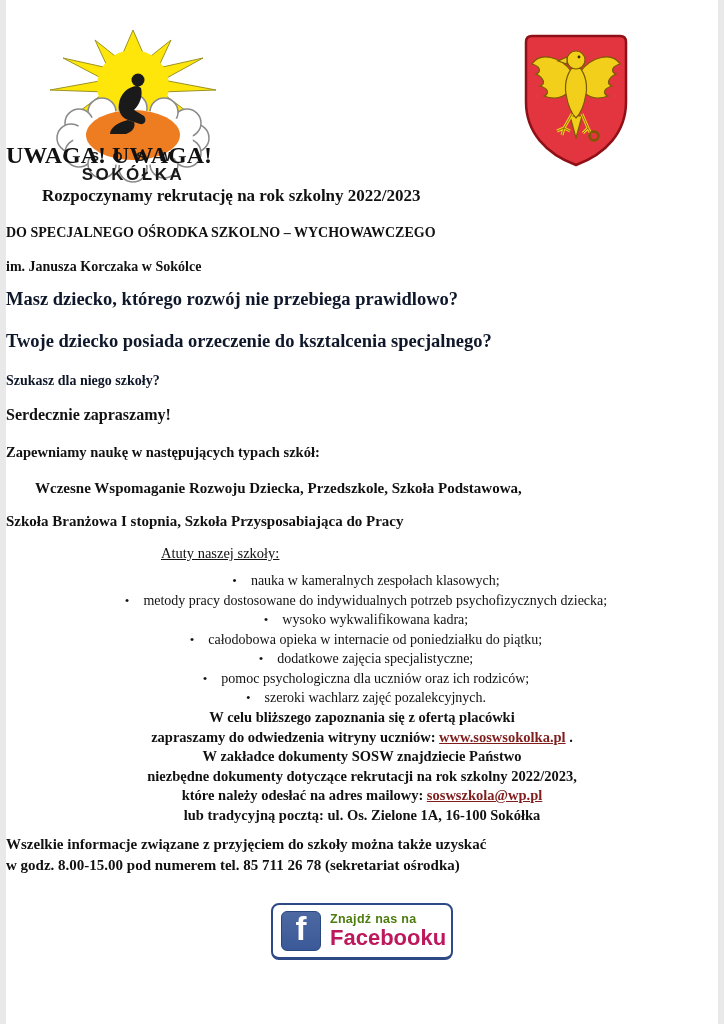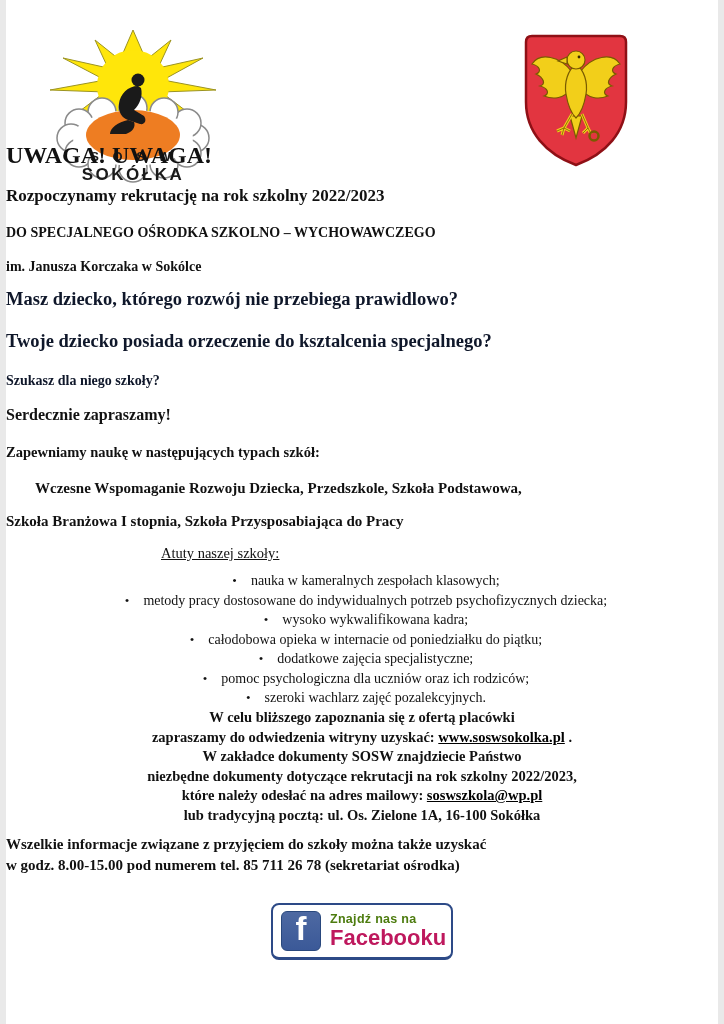--- a/index.html
+++ b/index.html
@@ -22,21 +22,21 @@
   .red{color:#0f172a;}
   .underline{text-decoration:underline;}
   .bullets{position:absolute;left:0;right:0;top:571px;text-align:center;margin-left:8px;}
   .bullet-line{
     font-size:14px;line-height:19.5px;
     font-weight:normal;white-space:nowrap;
   }
   .bullet-dot{display:inline-block;margin-right:14px;font-size:13px;}
   .contact{position:absolute;left:0;right:0;top:708px;text-align:center;}
   .contact div{font-size:14.5px;line-height:19.5px;font-weight:bold;white-space:nowrap;}
-  .contact a{color:#000000;text-decoration:underline;font-weight:bold;}
+  .contact a{color:#7f1d1d;text-decoration:underline;font-weight:bold;}
   .info{position:absolute;left:0;right:0;top:834px;text-align:left;}
   .info div{font-size:15px;line-height:20.5px;font-weight:bold;white-space:nowrap;}
   .logo{position:absolute;left:42px;top:28px;width:170px;height:162px;}
   .crest{position:absolute;left:514px;top:30px;width:113px;height:144px;}
   .fb-badge{
     position:absolute;top:903px;left:50%;transform:translateX(-50%);
     width:160px;height:52px;
     background:#fff;
     border:2px solid #2d4a87;border-bottom-width:3px;
     border-radius:8px;
@@ -105,21 +105,21 @@
       <path d="M52,84 L44,98 M44,98 l-7,3 M44,98 l-2,7 M44,98 l6,3" fill="none" stroke="#f2cf1a" stroke-width="3"></path>
       <path d="M52,84 L44,98 M44,98 l-7,3 M44,98 l-2,7 M44,98 l6,3" fill="none" stroke-width="0.8"></path>
       <path d="M62,84 L68,98 M68,98 l-5,5 M68,98 l3,6" fill="none" stroke="#f2cf1a" stroke-width="3"></path>
       <path d="M62,84 L68,98 M68,98 l-5,5 M68,98 l3,6" fill="none" stroke-width="0.8"></path>
       <circle cx="74" cy="106" r="4.5" fill="none" stroke-width="2.5"></circle>
       <circle cx="59" cy="27" r="1.4" fill="#3a2a00" stroke="none"></circle>
     </g>
   </svg>
 
   <div class="line" style="top:142px;font-size:24px;">UWAGA! UWAGA!</div>
-  <div class="line" style="top:186px;font-size:17px;">Rozpoczynamy rekrutację na rok szkolny 2022/2023</div>
+  <div class="line" style="top:186px;font-size:17px;padding-left:36px;">Rozpoczynamy rekrutację na rok szkolny 2022/2023</div>
   <div class="line" style="top:225px;font-size:14px;">DO SPECJALNEGO OŚRODKA SZKOLNO – WYCHOWAWCZEGO</div>
   <div class="line" style="top:259px;font-size:14px;">im. Janusza Korczaka w Sokólce</div>
 
   <div class="line red" style="top:289px;font-size:18.5px;">Masz dziecko, którego rozwój nie przebiega prawidlowo?</div>
   <div class="line red" style="top:331px;font-size:18.5px;">Twoje dziecko posiada orzeczenie do ksztalcenia specjalnego?</div>
   <div class="line red" style="top:373px;font-size:14px;">Szukasz dla niego szkoły?</div>
 
   <div class="line" style="top:406px;font-size:16px;">Serdecznie zapraszamy!</div>
 
   <div class="line" style="top:444px;font-size:14.5px;">Zapewniamy naukę w następujących typach szkół:</div>
@@ -134,21 +134,21 @@
     <div class="bullet-line"><span class="bullet-dot">•</span><span>wysoko wykwalifikowana kadra;</span></div>
     <div class="bullet-line"><span class="bullet-dot">•</span><span>całodobowa opieka w internacie od poniedziałku do piątku;</span></div>
     <div class="bullet-line"><span class="bullet-dot">•</span><span>dodatkowe zajęcia specjalistyczne;</span></div>
     <div class="bullet-line"><span class="bullet-dot">•</span><span>pomoc psychologiczna dla uczniów oraz ich rodziców;</span></div>
     <div class="bullet-line"><span class="bullet-dot">•</span><span>szeroki wachlarz zajęć pozalekcyjnych.</span></div>
   </div>
 
   <div class="contact">
     <div>W celu bliższego zapoznania się z ofertą placówki</div>
     <div>
-      <span>zapraszamy do odwiedzenia witryny uzyskać: </span><a href="#">www.soswsokolka.pl</a><span> .</span>
+      <span>zapraszamy do odwiedzenia witryny uczniów: </span><a href="#">www.soswsokolka.pl</a><span> .</span>
     </div>
     <div>W zakładce dokumenty SOSW znajdziecie Państwo</div>
     <div>niezbędne dokumenty dotyczące rekrutacji na rok szkolny 2022/2023,</div>
     <div>
       <span>które należy odesłać na adres mailowy: </span><a href="#">soswszkola@wp.pl</a>
     </div>
     <div>lub tradycyjną pocztą: ul. Os. Zielone 1A, 16-100 Sokółka</div>
   </div>
 
   <div class="info">

